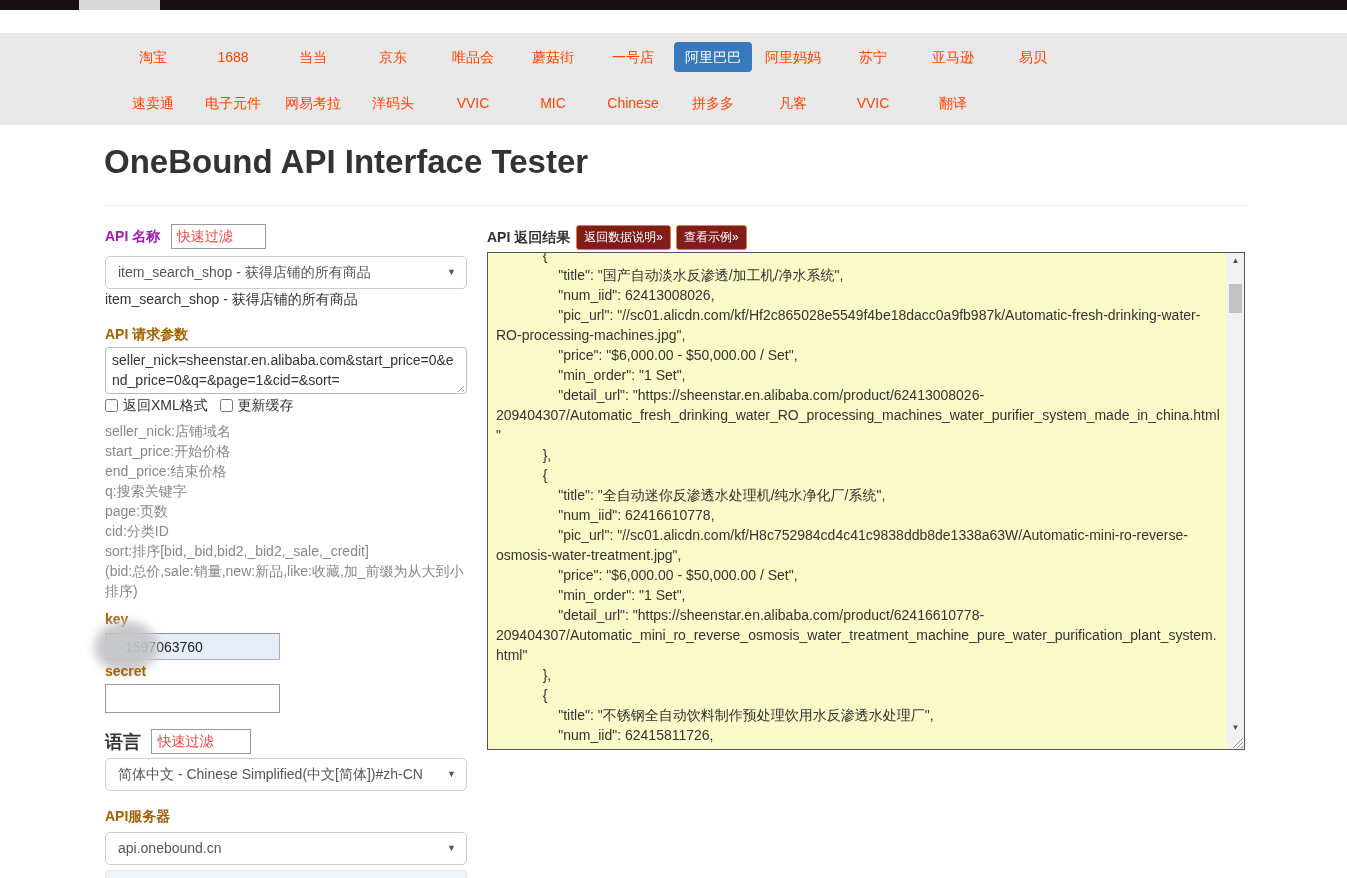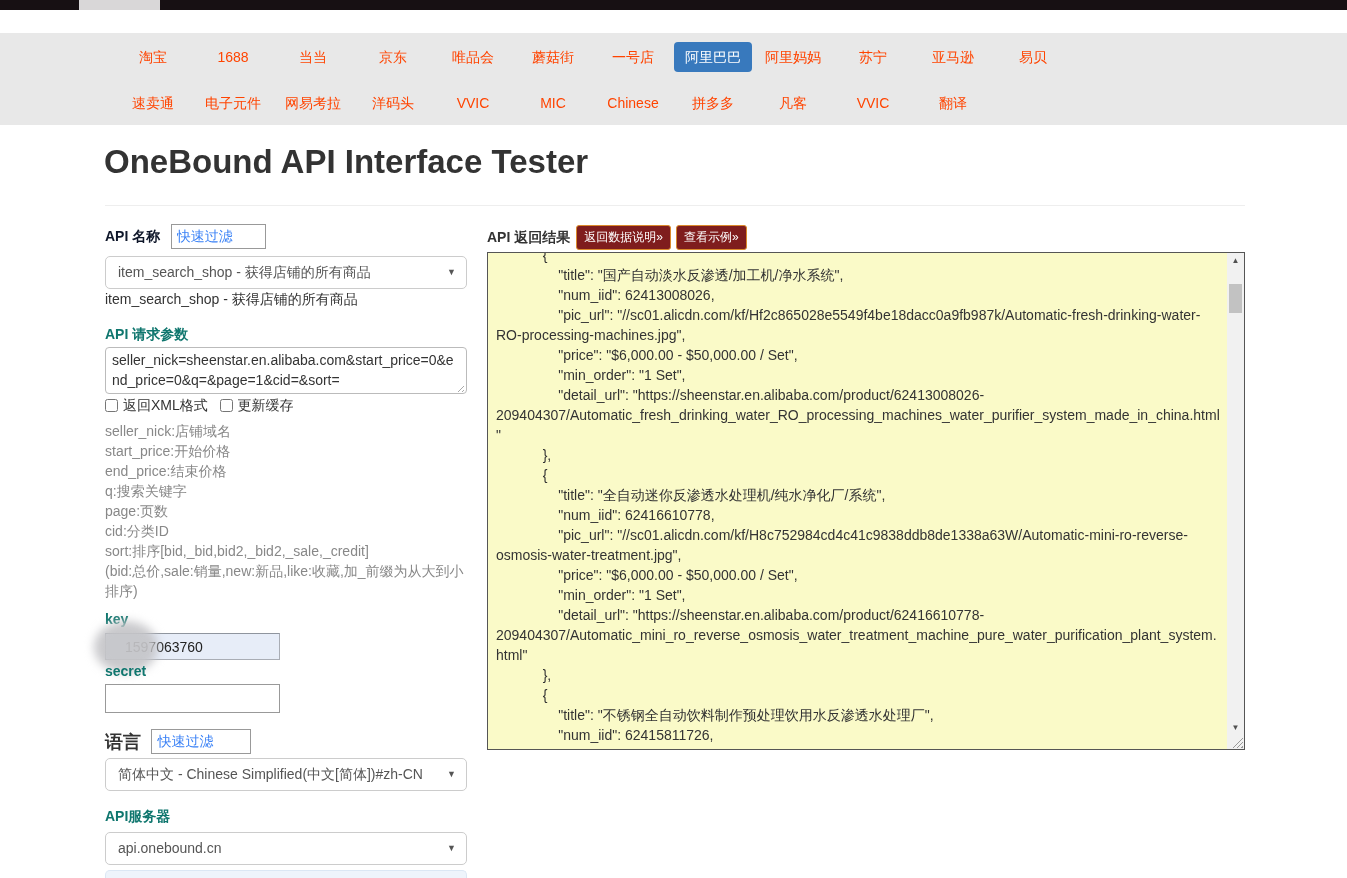--- a/index.html
+++ b/index.html
@@ -18,30 +18,30 @@
   .nav-row2 { top:56px; }
   .nav-cell { width:80px; text-align:center; height:27px; line-height:27px; }
   .nav-link { color:#ff4400; font-size:14px; text-decoration:none; cursor:pointer; white-space:nowrap; }
   .nav-link.active { background:#3879bd; color:#fff; padding:7px 11px; border-radius:4px; }
 
   
   .page-title { position:absolute; left:104px; top:143px; font-size:33px; color:#333; letter-spacing:0px; }
   .divider { position:absolute; left:105px; top:205px; width:1140px; border-top:1px solid #eee; }
 
   
-  .lbl { position:absolute; font-size:14px; font-weight:bold; color:#0f766e; }
-  .txt-input { border:1px solid #999; background:#fff; font-size:14px; color:#3b82f6;
+  .lbl { position:absolute; font-size:14px; font-weight:bold; color:#a16207; }
+  .txt-input { border:1px solid #999; background:#fff; font-size:14px; color:#ef4444;
                font-family:"Liberation Sans",sans-serif; padding:2px 5px; }
   .fake-select { position:absolute; width:362px; height:33px; border:1px solid #ccc; border-radius:5px;
                  background:#fff; color:#555; font-size:14px; line-height:31px; padding-left:12px; cursor:pointer; }
   .fake-select .caret { position:absolute; right:10px; top:0; color:#555; font-size:9px; line-height:31px; }
 
   .api-name-row { position:absolute; left:105px; top:224px; }
   .api-name-row input { width:95px; height:25px; margin-left:6px; vertical-align:middle; }
-  .api-name-row .lbl-inline { font-size:14px; font-weight:bold; color:#0f172a; vertical-align:middle; }
+  .api-name-row .lbl-inline { font-size:14px; font-weight:bold; color:#a21caf; vertical-align:middle; }
 
   .select-caption { position:absolute; left:105px; top:291px; font-size:14px; color:#333; }
 
   .params-textarea { position:absolute; left:105px; top:347px; width:362px; height:47px;
                      border:1px solid #bbb; border-radius:4px; font-size:14px; line-height:20px; color:#333;
                      font-family:"Liberation Sans",sans-serif; padding:2px 6px; resize:none; overflow:hidden;
                      word-break:break-all; white-space:pre-wrap; }
   .params-grip { position:absolute; left:455px; top:383px; width:9px; height:9px;
                  background:repeating-linear-gradient(135deg, transparent 0 2px, #aaa 2px 3px);
                  clip-path:polygon(100% 0, 100% 100%, 0 100%); }

